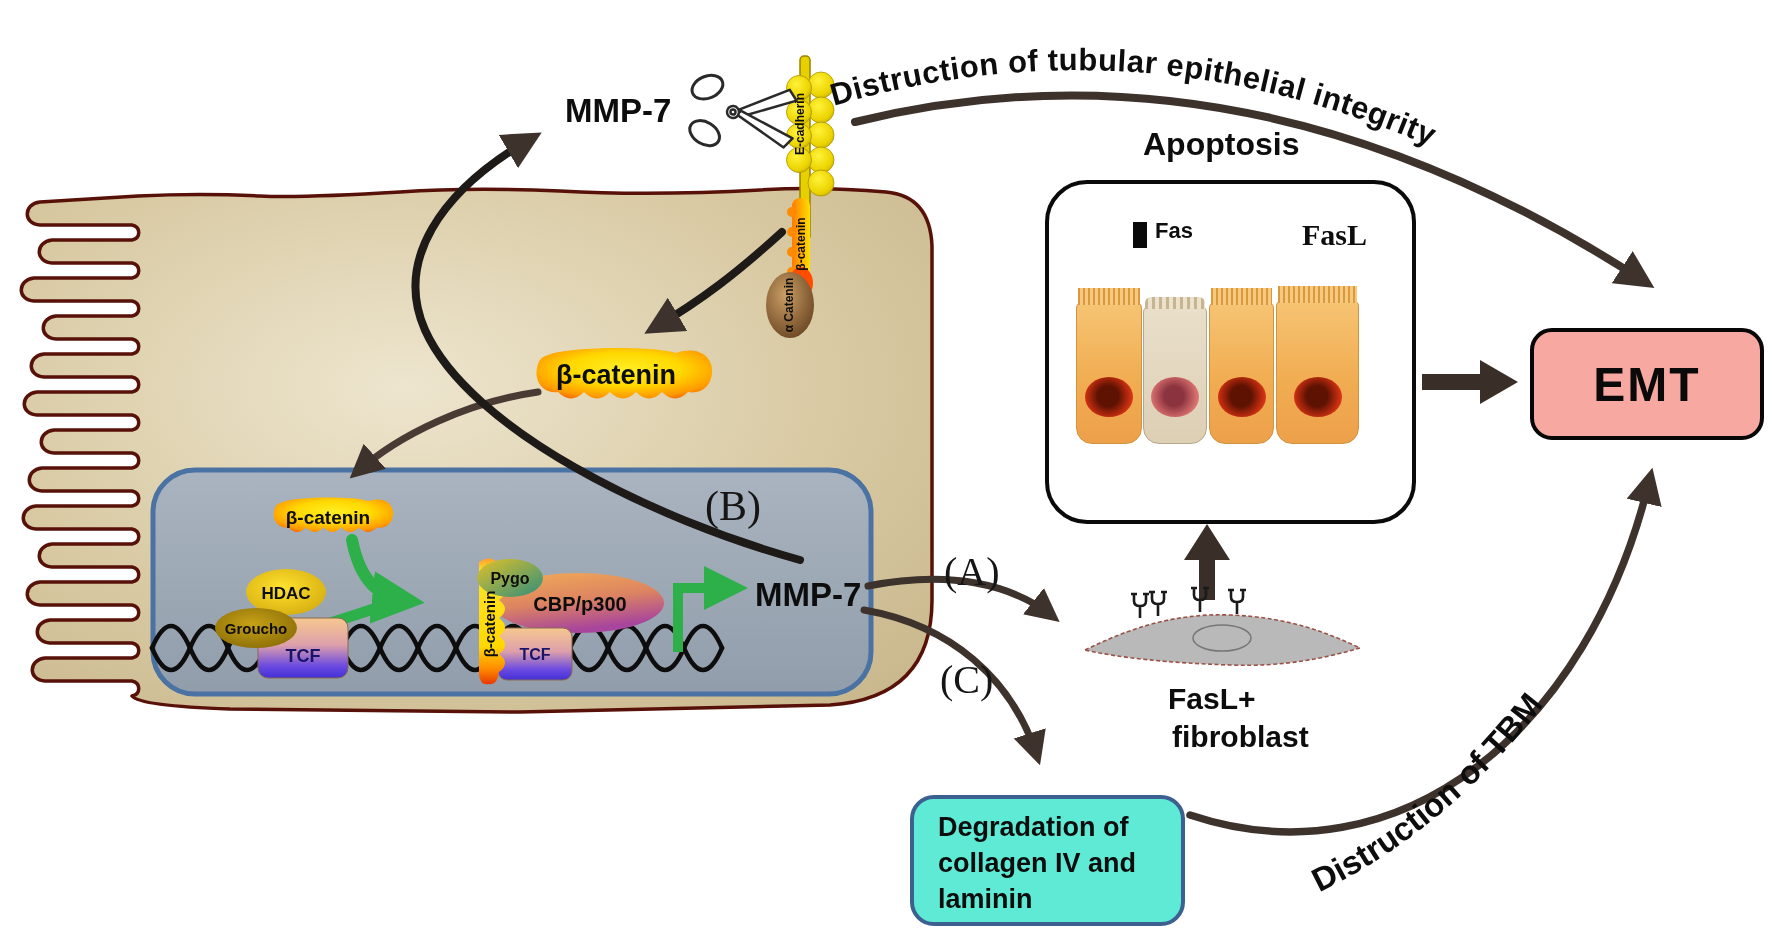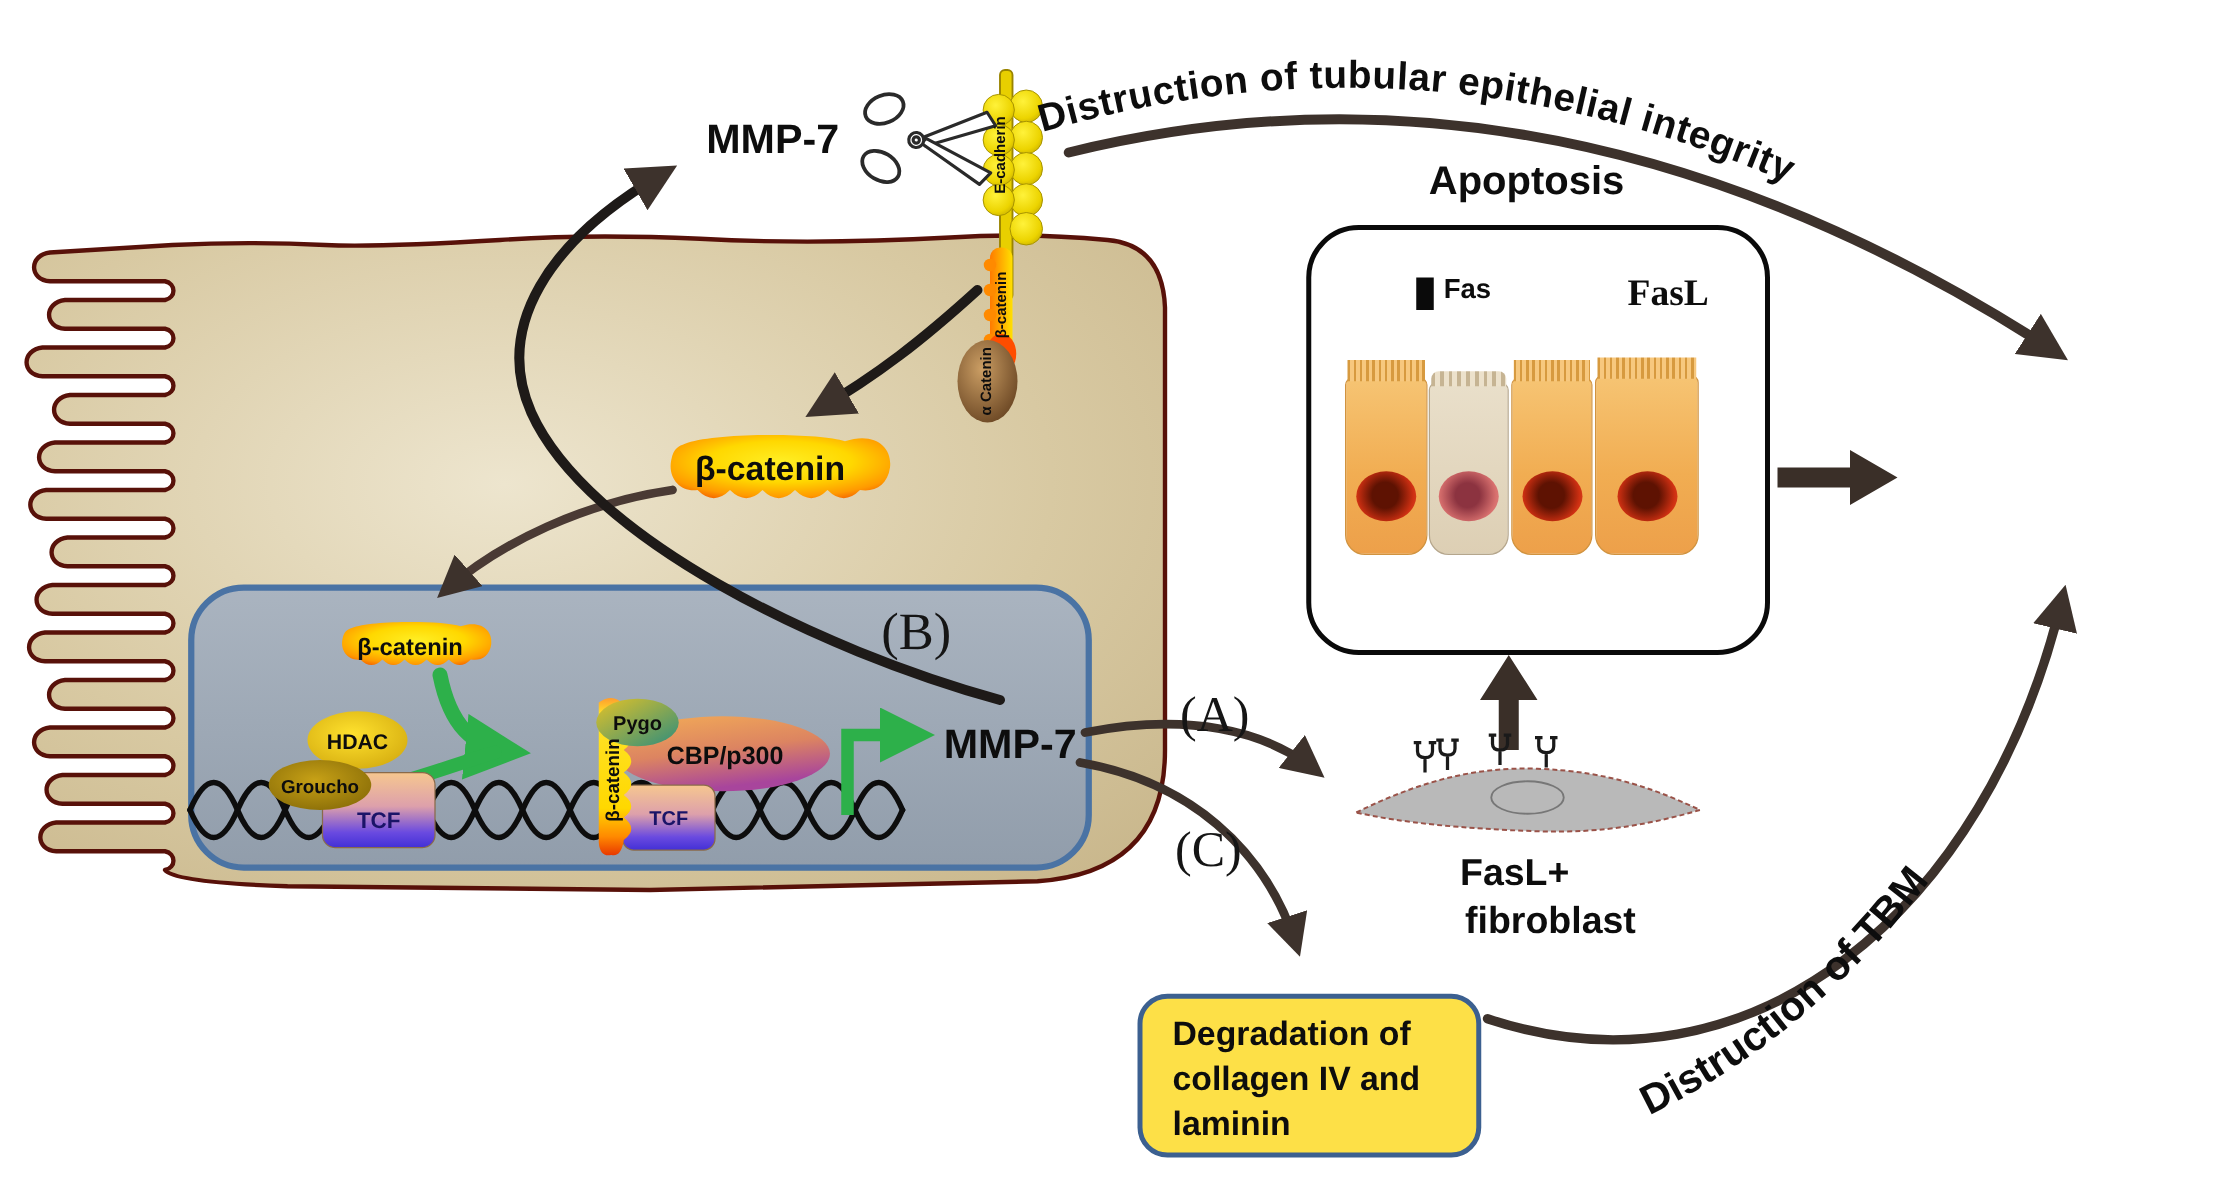--- a/index.html
+++ b/index.html
@@ -19,21 +19,21 @@
     background:#f7a9a1;border:4px solid #070707;border-radius:22px;
     display:flex;align-items:center;justify-content:center;
   }
   .emt-box .emt-text{font-size:48px;font-weight:bold;letter-spacing:2px;color:#0a0a0a;}
   .apoptosis-box{
     position:absolute;left:1045px;top:180px;width:363px;height:336px;
     background:#ffffff;border:4px solid #0a0a0a;border-radius:42px;
   }
   .degradation-box{
     position:absolute;left:910px;top:795px;width:275px;height:131px;
-    background:#fde047;border:4px solid #3c6090;border-radius:24px;
+    background:#5eead4;border:4px solid #3c6090;border-radius:24px;
     padding:10px 0 0 24px;box-sizing:border-box;
   }
   .degradation-box div{font-size:27px;font-weight:bold;line-height:36px;color:#0d0d0d;}
   
   .apo-cell{position:absolute;border-radius:6px 6px 16px 16px;}
   .apo-cell.healthy{
     background:linear-gradient(180deg,#f6c473 0%,#f1ad52 55%,#eda04a 100%);
     border:1px solid #d1933f;
   }
   .apo-cell.healthy::before{
@@ -340,20 +340,23 @@
       </div>
     <div class="apo-cell healthy" style="left:227px;top:116px;width:81px;height:142px;">
         <div class="apo-nucleus"></div>
       </div>
   </div>
 
   <div class="legend-fas-swatch"></div>
   <div class="lbl" style="left:1155px;top:218px;font-size:22px;">Fas</div>
   <div class="lbl" style="left:1302px;top:218px;font-size:30px;font-family:Liberation Serif, serif;">FasL</div>
 
+  <div class="emt-box">
+    <span class="emt-text">EMT</span>
+  </div>
 
   <div class="lbl" style="left:1168px;top:682px;font-size:30px;text-align:center;">FasL+</div>
   <div class="lbl" style="left:1172px;top:720px;font-size:30px;text-align:center;">fibroblast</div>
 
   <div class="degradation-box">
     <div>Degradation of</div>
     <div>collagen IV and</div>
     <div>laminin</div>
   </div>
 

